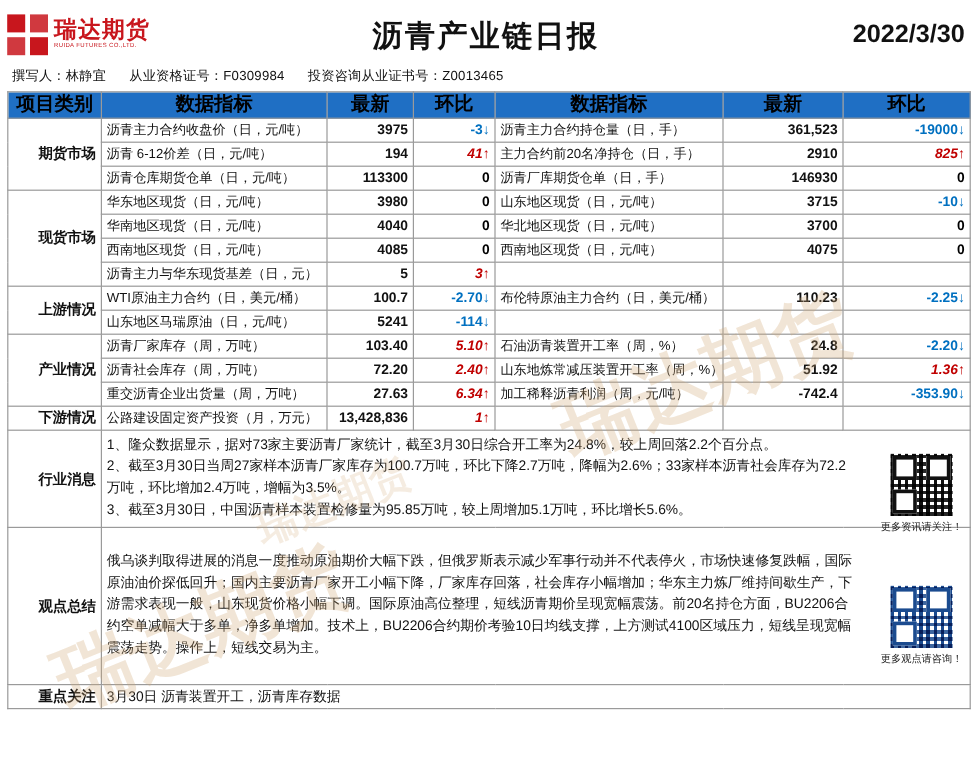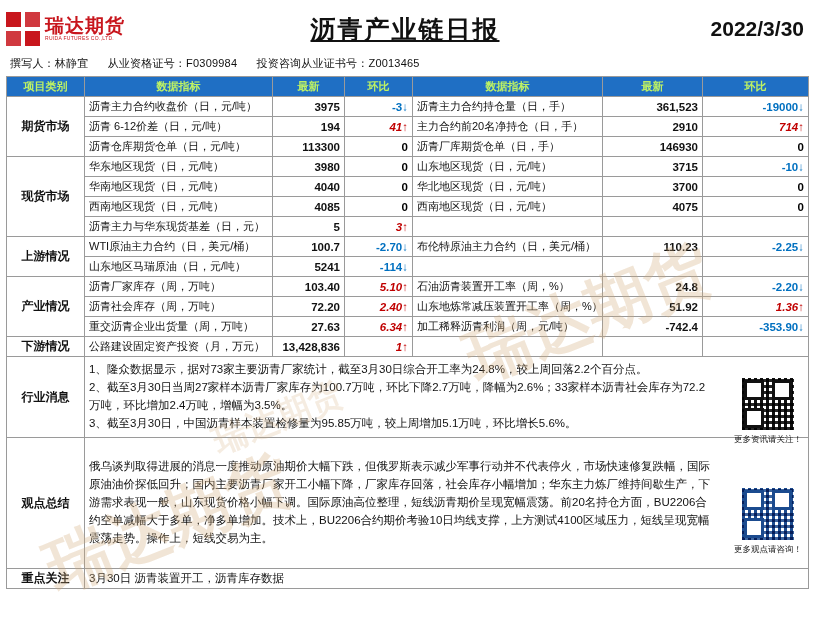--- a/index.html
+++ b/index.html
@@ -13,31 +13,31 @@
   .page{position:relative;width:814px;height:636px;box-sizing:border-box;padding:0 6px;}
 
   
   .header{display:flex;align-items:center;height:50px;padding-top:4px;}
   .logo{width:150px;display:flex;align-items:center;gap:5px;}
   .logo-mark{width:34px;height:34px;position:relative;flex:0 0 auto;}
   .logo-mark .sq{position:absolute;background:#c8161d;}
   .logo-text{line-height:1.05;}
   .logo-cn{font-size:19px;font-weight:bold;color:#c8161d;letter-spacing:1px;font-family:"DejaVu Sans",sans-serif;}
   .logo-en{font-size:5px;color:#c8161d;letter-spacing:.3px;}
-  .title{flex:1;text-align:center;font-size:25px;font-weight:bold;letter-spacing:2px;font-family:"DejaVu Sans",sans-serif;text-decoration:underline;}
+  .title{flex:1;text-align:center;font-size:25px;font-weight:bold;letter-spacing:2px;font-family:"DejaVu Sans",sans-serif;}
   .date{width:150px;text-align:right;font-size:21px;font-weight:bold;padding-right:4px;}
 
   .byline{font-size:11px;padding:2px 4px 5px 4px;letter-spacing:.2px;}
   .byline span{margin-right:16px;margin-top:36px;}
 
   
   table.main{border-collapse:collapse;width:802px;table-layout:fixed;}
   table.main td,table.main th{border:1px solid #9a9a9a;padding:0 4px;height:19px;vertical-align:middle;}
-  .thead td{background:#1f6fc4;color:#bef264;font-weight:bold;text-align:center;font-size:11px;height:22px;}
-  .cat{text-align:center;font-weight:bold;font-size:12px;}
+  .thead td{background:#1f6fc4;color:#000000;font-weight:bold;text-align:center;font-size:16px;height:22px;}
+  .cat{text-align:right;font-weight:bold;font-size:12px;}
   .ind{text-align:left;font-size:11px;white-space:nowrap;overflow:hidden;}
   .val{text-align:right;font-weight:bold;font-size:11.5px;padding-right:10px;}
   .chg{text-align:right;font-weight:bold;font-size:11.5px;padding-right:8px;}
   .up{color:#c00000;font-style:italic;}
   .down{color:#0070c0;}
   .flat{color:#000;}
   .sep-left{border-right:1px solid #9a9a9a;}
   .news{font-size:11.5px;line-height:1.55;text-align:left;padding:5px 6px;vertical-align:top;}
   .news div{margin:0;}
   .focus{font-size:11.5px;text-align:left;padding-left:6px;}
@@ -130,21 +130,21 @@
           <td class="ind">沥青主力合约持仓量（日，手）</td>
           <td class="val">361,523</td>
           <td class="chg down">-19000↓</td>
         </tr>
         <tr>
           <td class="ind">沥青 6-12价差（日，元/吨）</td>
           <td class="val">194</td>
           <td class="chg sep-left up">41↑</td>
           <td class="ind">主力合约前20名净持仓（日，手）</td>
           <td class="val">2910</td>
-          <td class="chg up">714↑</td>
+          <td class="chg up">825↑</td>
         </tr>
         <tr>
           <td class="ind">沥青仓库期货仓单（日，元/吨）</td>
           <td class="val">113300</td>
           <td class="chg sep-left flat">0</td>
           <td class="ind">沥青厂库期货仓单（日，手）</td>
           <td class="val">146930</td>
           <td class="chg flat">0</td>
         </tr>
         <tr>

